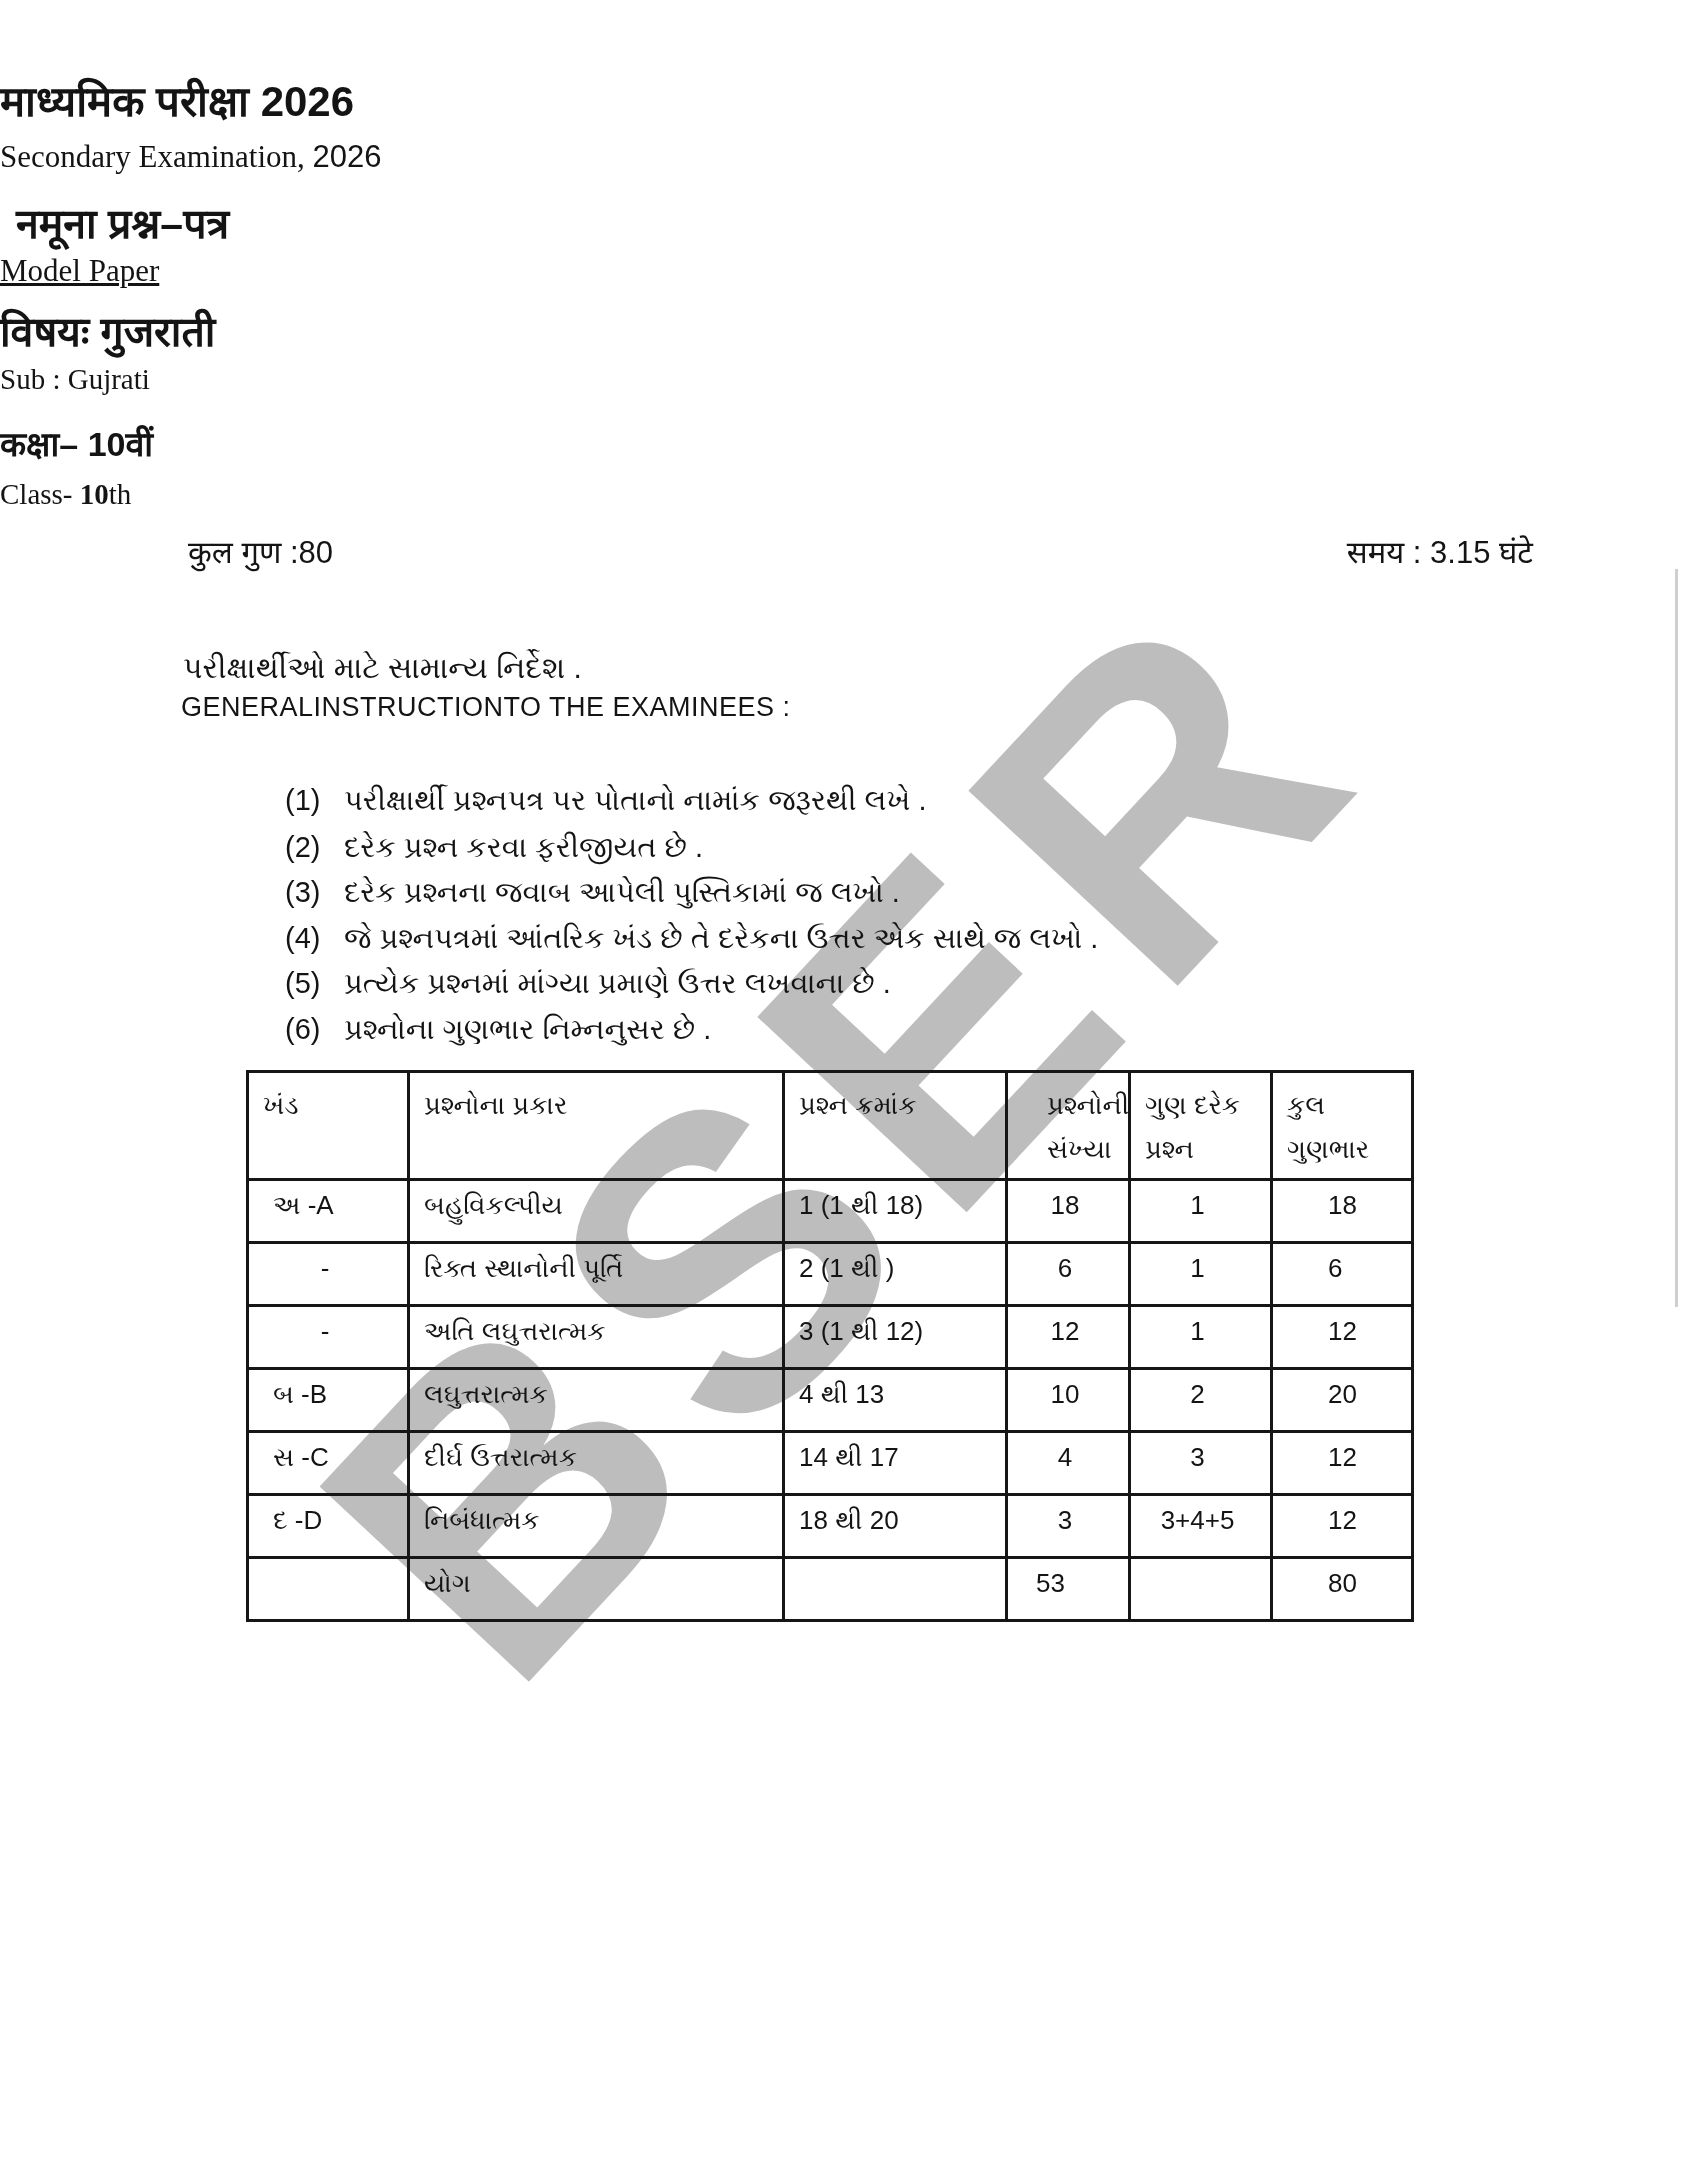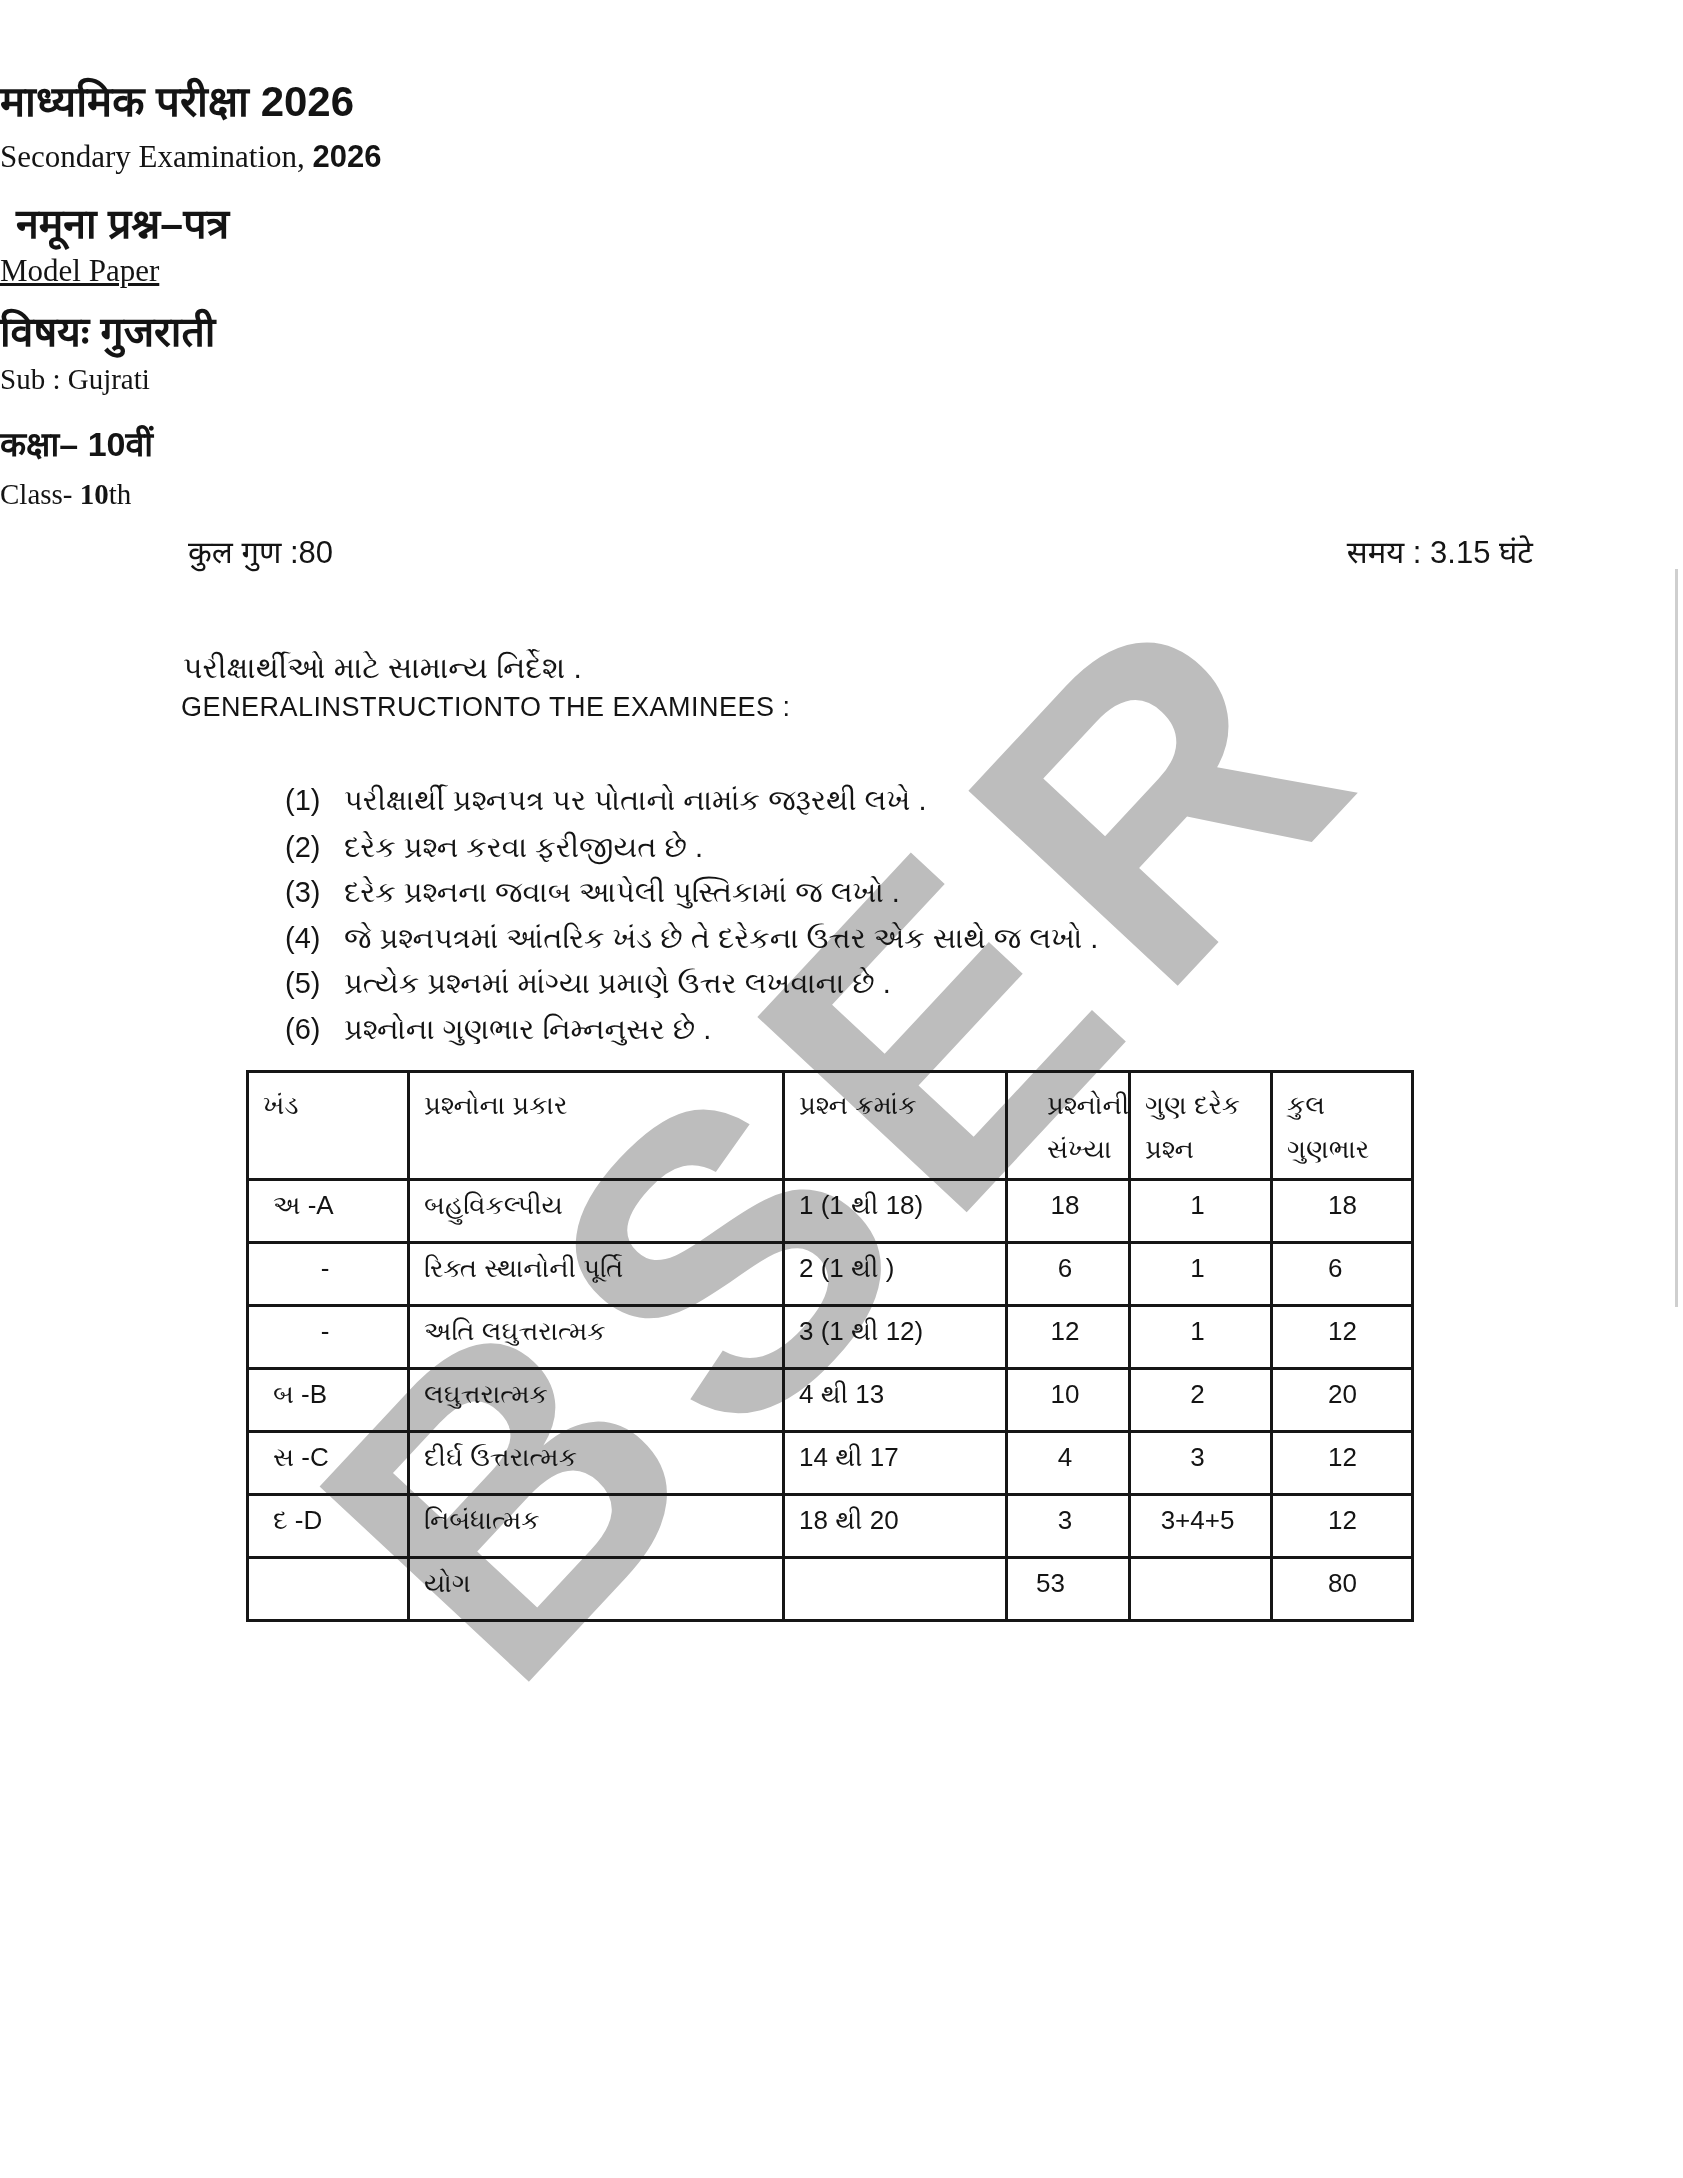--- a/index.html
+++ b/index.html
@@ -14,21 +14,21 @@
     font-family:"Liberation Sans","DejaVu Sans",sans-serif;
     font-weight:bold;font-size:416px;letter-spacing:32px;
     color:#bdbdbd;z-index:0;white-space:nowrap;user-select:none;
   }
   .content{position:relative;z-index:1;}
   .cline{position:absolute;left:0;width:100%;white-space:nowrap;}
   .hi-bold{font-family:"Liberation Sans","DejaVu Sans",sans-serif;font-weight:bold;}
   .en-serif{font-family:"Liberation Serif","DejaVu Serif",serif;font-weight:normal;}
   .t-line1{top:71px;font-size:42px;}
   .t-line2{top:139px;font-size:31px;}
-  .t-line2 .yr{font-family:"Liberation Sans","DejaVu Sans",sans-serif;font-weight:bold;}
+  .t-line2 .yr{font-family:"Liberation Sans","DejaVu Sans",sans-serif;font-weight:normal;}
   .t-line3{top:194px;font-size:41px;padding-left:16px;}
   .t-line4{top:253px;font-size:31px;text-decoration:underline;}
   .t-line5{top:302px;font-size:41px;}
   .t-line6{top:363px;font-size:29px;}
   .t-line7{top:420px;font-size:34px;}
   .t-line8{top:478px;font-size:29px;}
   .t-line8 .bold10{font-weight:bold;}
   .meta-left{position:absolute;left:188px;top:530px;font-size:31px;}
   .meta-right{position:absolute;right:150px;top:530px;font-size:31px;}
   .gu-heading{position:absolute;left:183px;top:651px;font-size:30px;}

